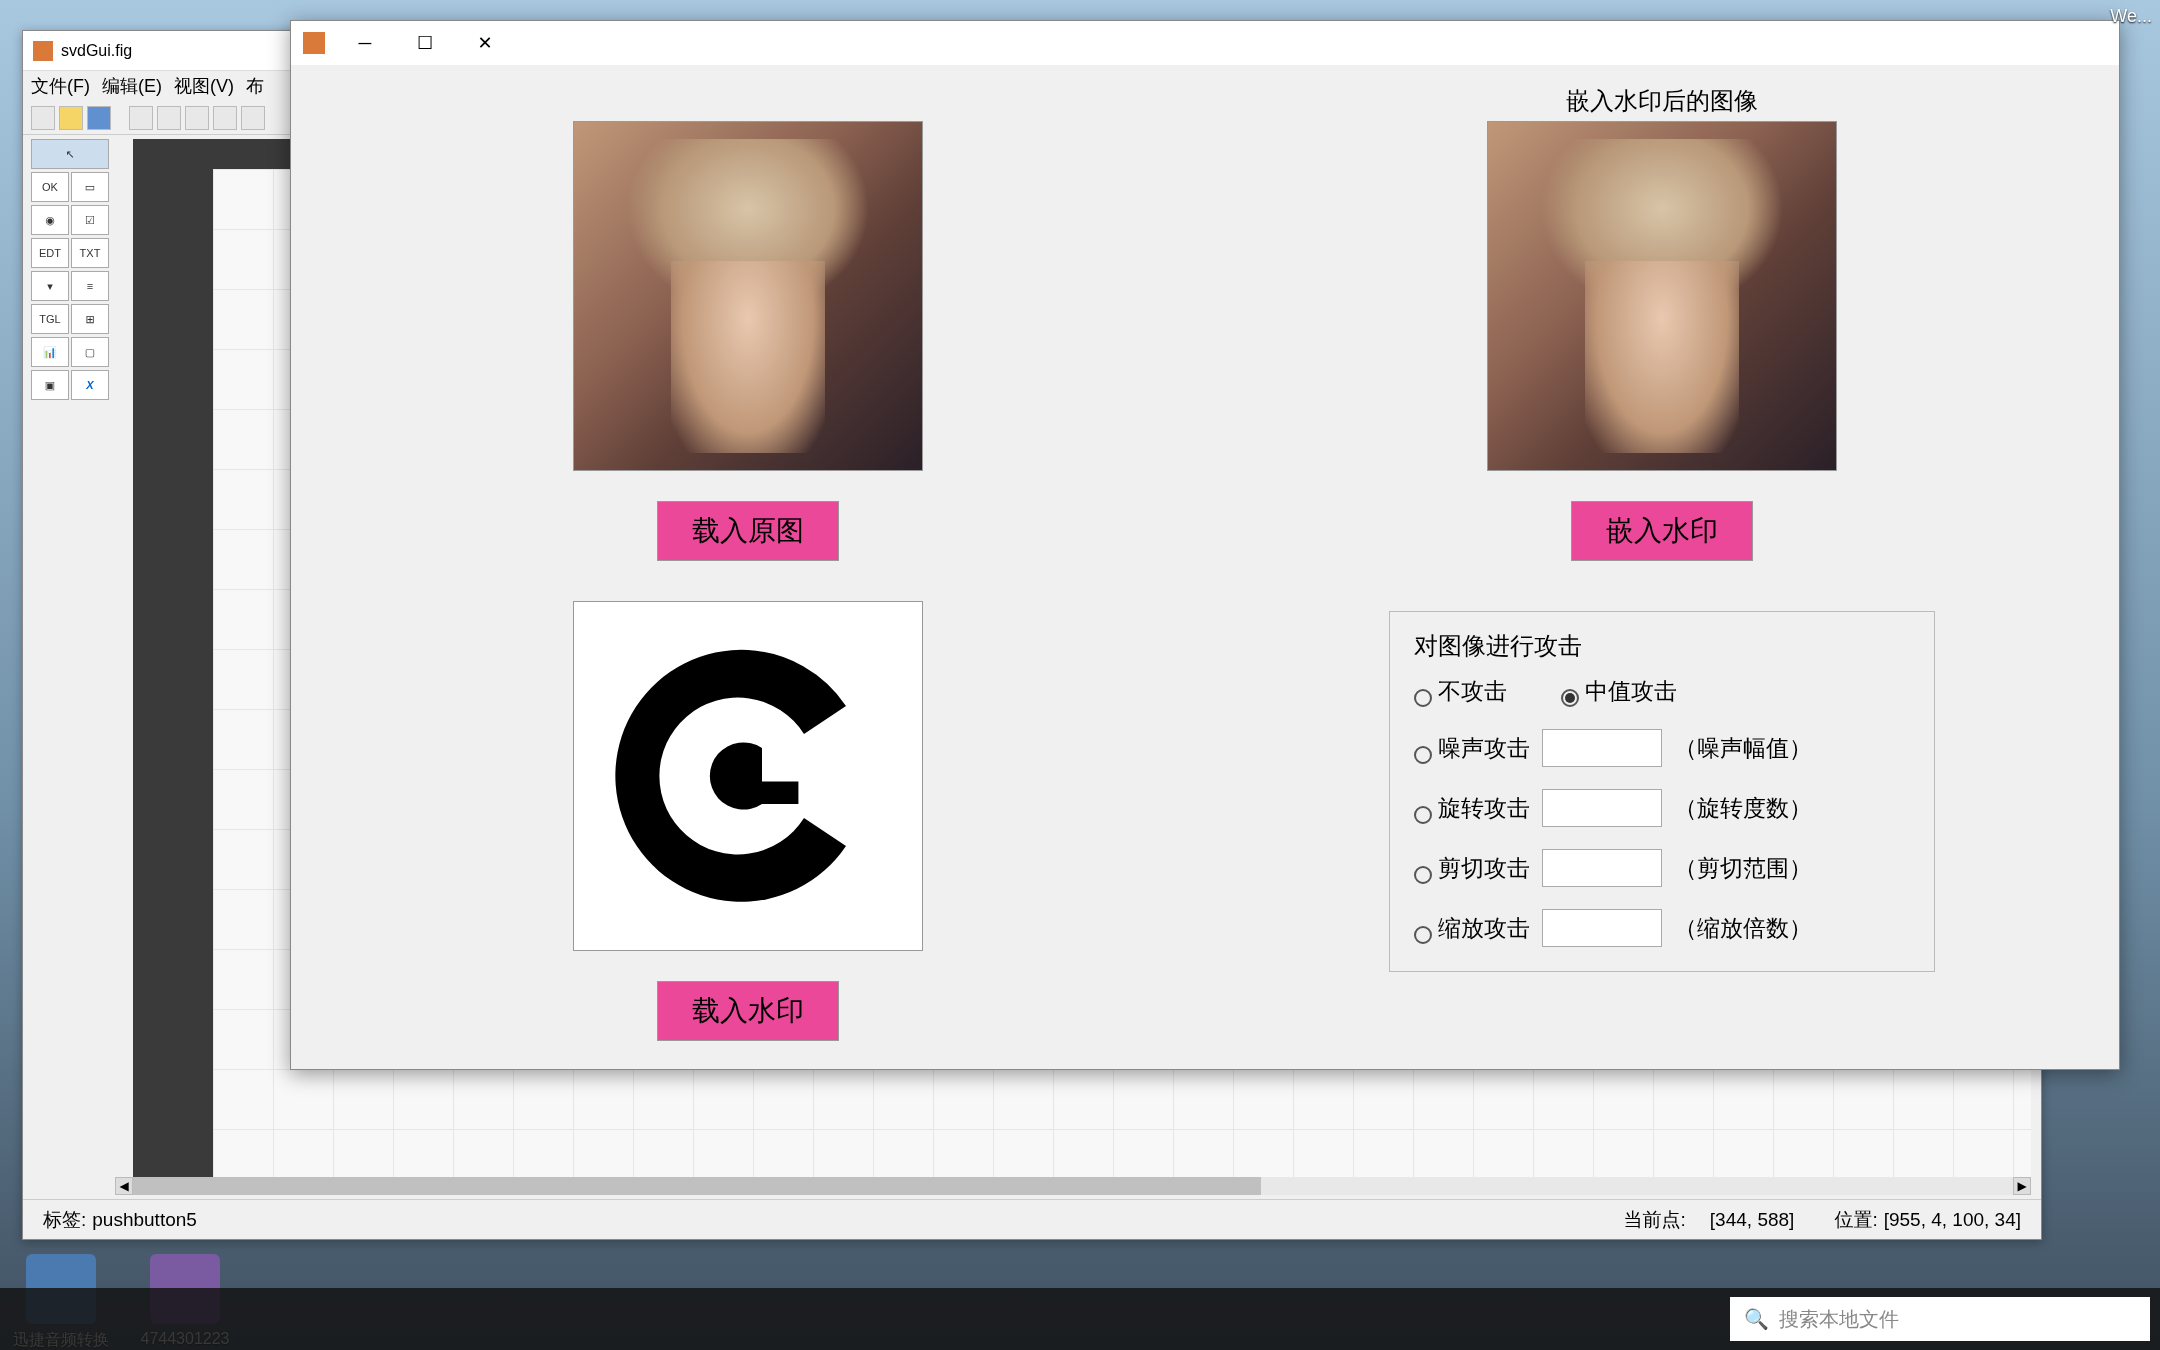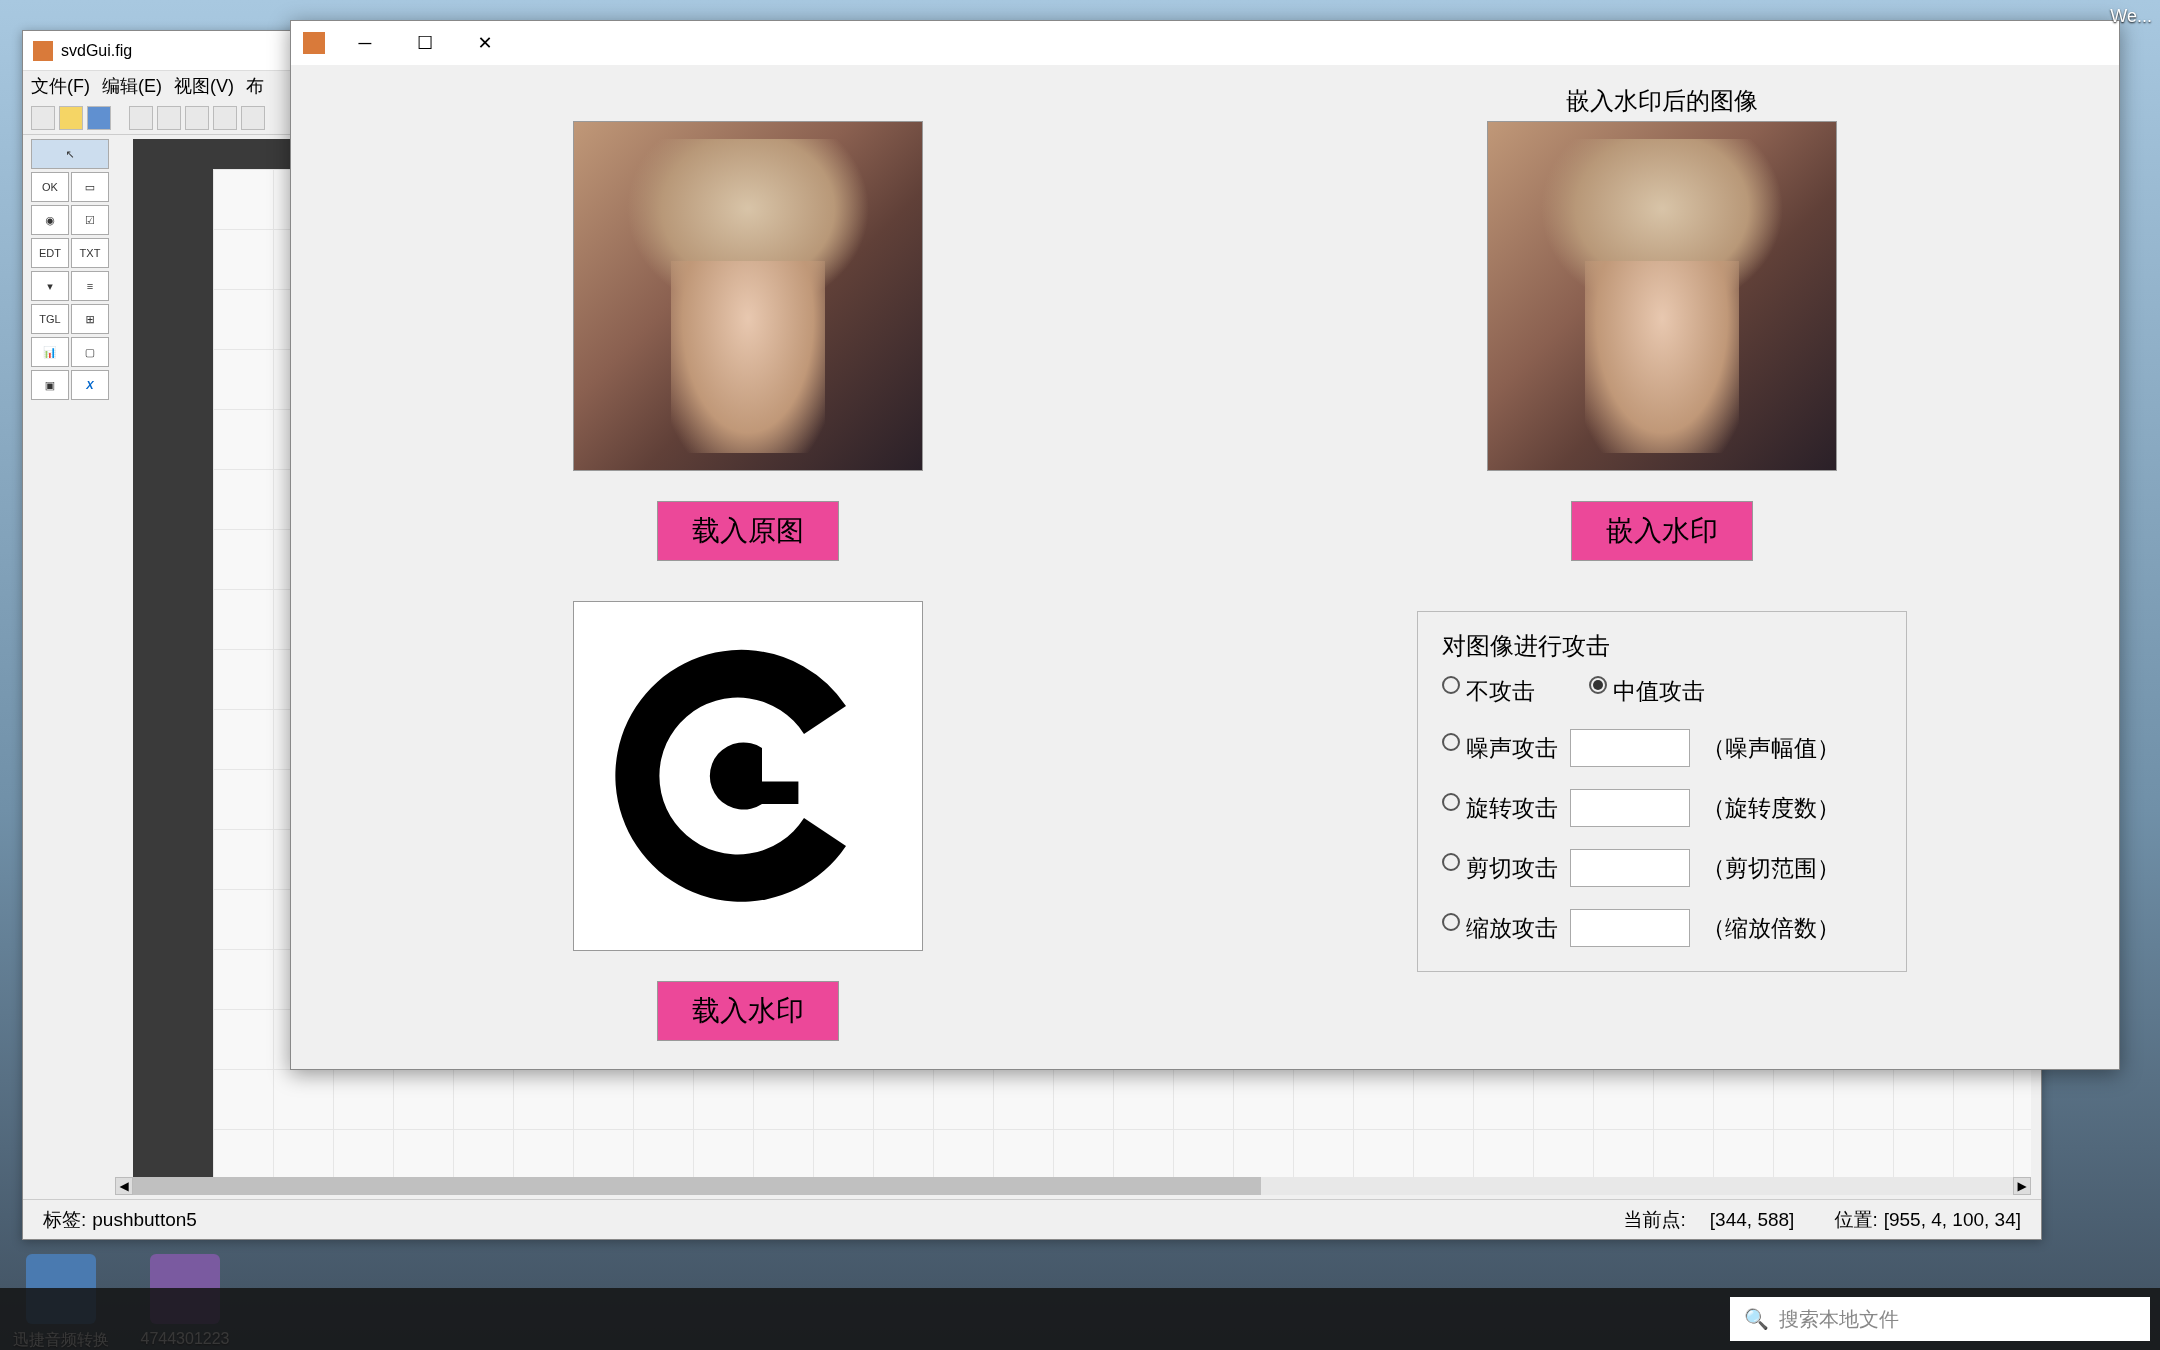--- a/index.html
+++ b/index.html
@@ -55,24 +55,24 @@
 .lena::before { content: ""; position: absolute; left: 15%; top: 5%; width: 70%; height: 50%; background: radial-gradient(ellipse at 50% 40%, #d8c4a8 0%, #b89878 50%, transparent 70%); }
 .lena::after { content: ""; position: absolute; left: 28%; top: 40%; width: 44%; height: 55%; background: radial-gradient(ellipse at 50% 30%, #e8c8b0 0%, #c09878 60%, transparent 90%); }
 
 .logo-box { width: 350px; height: 350px; background: #fff; border: 1px solid #999; display: flex; align-items: center; justify-content: center; }
 .logo-c { width: 280px; height: 280px; position: relative; }
 .logo-c svg { width: 100%; height: 100%; }
 
 .act-btn { margin-top: 30px; padding: 10px 34px; font-size: 28px; background: #ec4899; border: 1px solid #999; cursor: pointer; }
 .act-btn.focus { outline: 2px solid #5a8ac0; outline-offset: -1px; }
 
-.attack-panel { border: 1px solid #bbb; padding: 18px 24px 24px; width: 490px; margin-top: 10px; }
+.attack-panel { border: 1px solid #bbb; padding: 18px 24px 24px; width: 546px; margin-top: 10px; }
 .attack-title { font-size: 24px; margin-bottom: 14px; }
 .attack-row { display: flex; align-items: center; gap: 12px; margin-bottom: 22px; }
-.radio { display: inline-flex; align-items: flex-start; gap: 6px; font-size: 23px; cursor: pointer; }
+.radio { display: inline-flex; align-items: flex-end; gap: 6px; font-size: 23px; cursor: pointer; }
 .radio .circ { width: 18px; height: 18px; border: 2px solid #555; border-radius: 50%; display: inline-flex; align-items: center; justify-content: center; }
 .radio .circ.on::after { content: ""; width: 10px; height: 10px; background: #333; border-radius: 50%; }
 .txt-in { width: 120px; height: 38px; border: 1px solid #aaa; background: #fff; font-size: 20px; padding: 0 8px; }
 .paren { font-size: 23px; }
 
 .col3-label2 { font-size: 24px; margin-top: 14px; margin-bottom: 6px; }
 
 
 .taskbar { position: absolute; left: 0; right: 0; bottom: 0; height: 62px; background: rgba(20,20,20,0.85); display: flex; align-items: center; padding: 0 10px; gap: 6px; }
 .search-box { background: #fff; color: #888; height: 44px; width: 420px; display: flex; align-items: center; padding: 0 14px; gap: 10px; font-size: 20px; margin-left: auto; }

